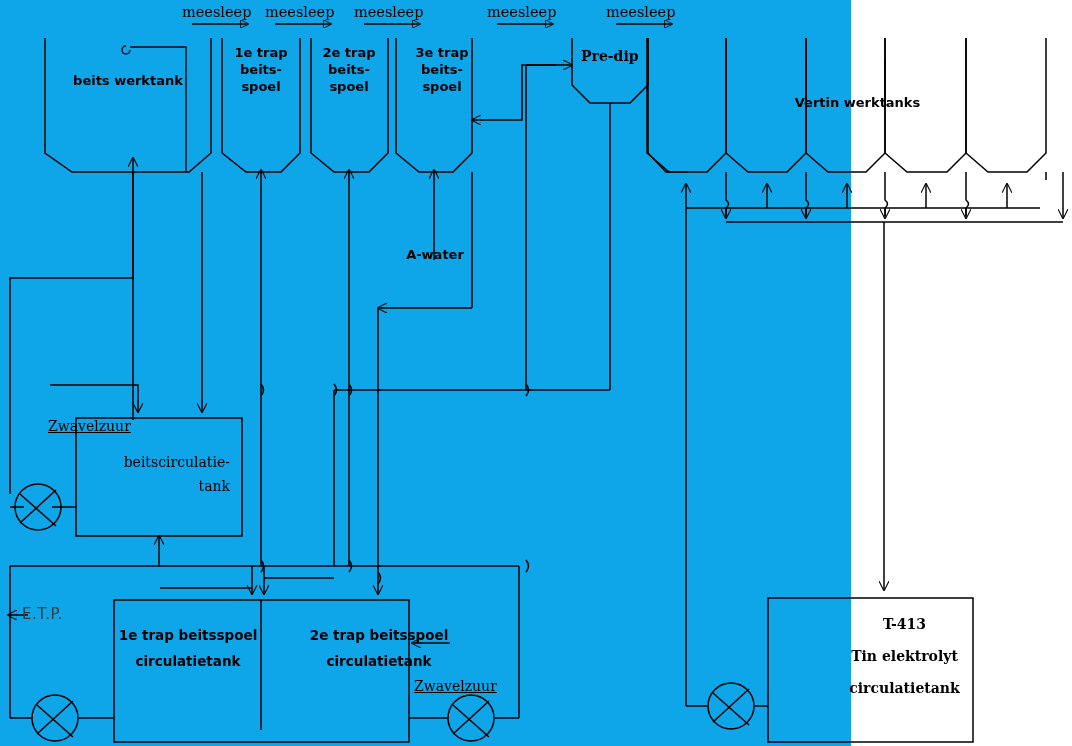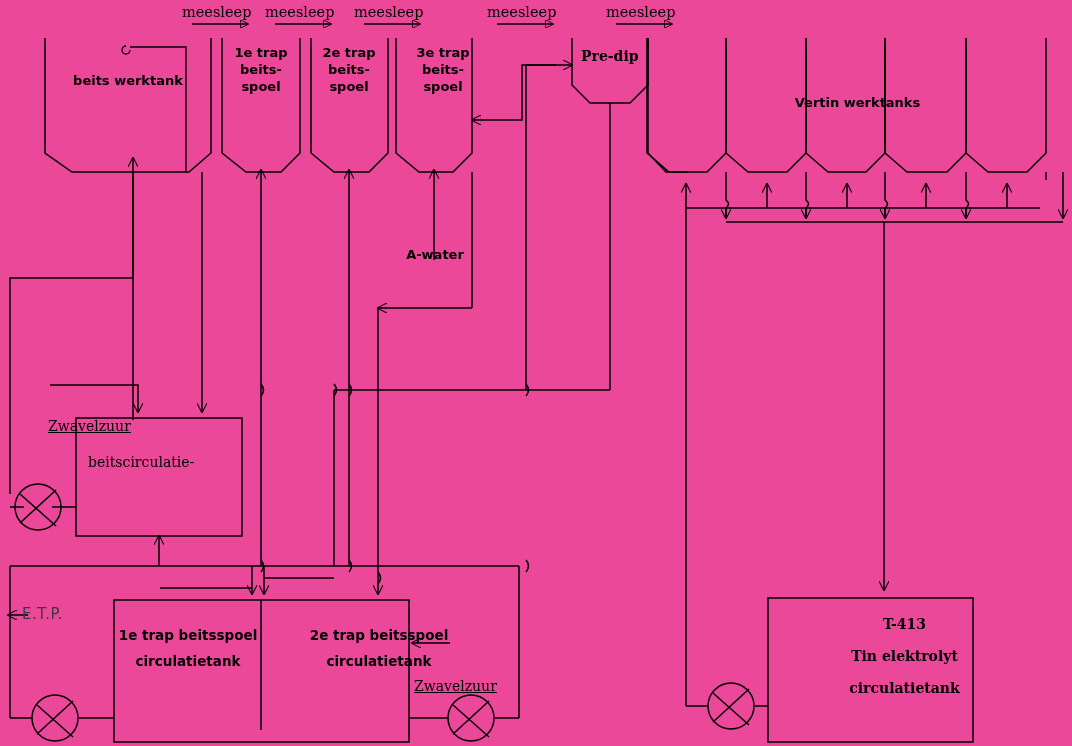--- a/index.html
+++ b/index.html
@@ -1,17 +1,17 @@
 <!DOCTYPE html>
 <html><head>
 <meta charset="utf-8">
 <style>
   html,body{margin:0;padding:0;background:#ffffff;}
   body{width:1072px;height:746px;font-family:"Liberation Sans",sans-serif;overflow:hidden;}
-  #diagram{position:relative;width:1072px;height:746px;background:#ec4899;}
+  #diagram{position:relative;width:851px;height:746px;background:#0ea5e9;}
   svg#wires{position:absolute;left:0;top:0;width:1072px;height:746px;}
   svg#wires line, svg#wires path, svg#wires polyline{stroke:#000;fill:none;}
   .lbl{position:absolute;color:#000;white-space:nowrap;}
   .tank-title{font-family:"DejaVu Sans",sans-serif;font-weight:bold;font-size:13px;line-height:17px;text-align:center;}
   .serif{font-family:"DejaVu Serif",serif;font-size:14px;}
   .serif-b{font-family:"DejaVu Serif",serif;font-weight:bold;font-size:14px;}
   .meesleep{font-family:"DejaVu Serif",serif;font-size:14.5px;color:#000;}
   .ul{text-decoration:underline;margin-top:46px;}
   .etp{font-family:"DejaVu Sans",sans-serif;font-size:15px;color:#3a3a3a;letter-spacing:.5px;}
   .bottom-tank-lbl{font-family:"DejaVu Sans",sans-serif;font-weight:bold;font-size:13.5px;line-height:26px;text-align:center;}
@@ -230,40 +230,41 @@
     <div>beits-</div>
     <div>spoel</div>
   </div>
 
   <div class="lbl tank-title" style="left:310px;top:44px;width:78px;">
     <div>2e trap</div>
     <div>beits-</div>
     <div>spoel</div>
   </div>
 
-  <div class="lbl tank-title" style="left:404px;top:44px;width:78px;">
+  <div class="lbl tank-title" style="left:395px;top:44px;width:78px;padding-left:8px;">
     <div>3e trap</div>
     <div>beits-</div>
     <div>spoel</div>
   </div>
 
   <div class="lbl serif-b" style="left:581px;top:48px;">Pre-dip</div>
 
   <div class="lbl tank-title" style="left:770px;top:94px;width:175px;">Vertin werktanks</div>
 
   <div class="lbl tank-title" style="left:400px;top:246px;width:70px;">A-water</div>
 
   <div class="lbl serif ul" style="left:48px;top:372px;">Zwavelzuur</div>
 
   <div class="lbl serif ul" style="left:414px;top:632px;padding-right:6px;">Zwavelzuur</div>
 
   <div class="lbl etp" style="left:22px;top:605px;">E.T.P.</div>
 
-  <div class="lbl serif" style="left:88px;top:450px;width:142px;text-align:left;line-height:24px;">
+  <div class="lbl serif" style="left:88px;top:450px;width:142px;text-align:right;line-height:24px;">
     <div>beitscirculatie-</div>
+    <div>tank</div>
   </div>
 
   <div class="lbl bottom-tank-lbl" style="left:116px;top:622px;width:144px;">
     <div>1e trap beitsspoel</div>
     <div>circulatietank</div>
   </div>
 
   <div class="lbl bottom-tank-lbl" style="left:263px;top:622px;width:144px;margin-left:44px;">
     <div>2e trap beitsspoel</div>
     <div>circulatietank</div>

